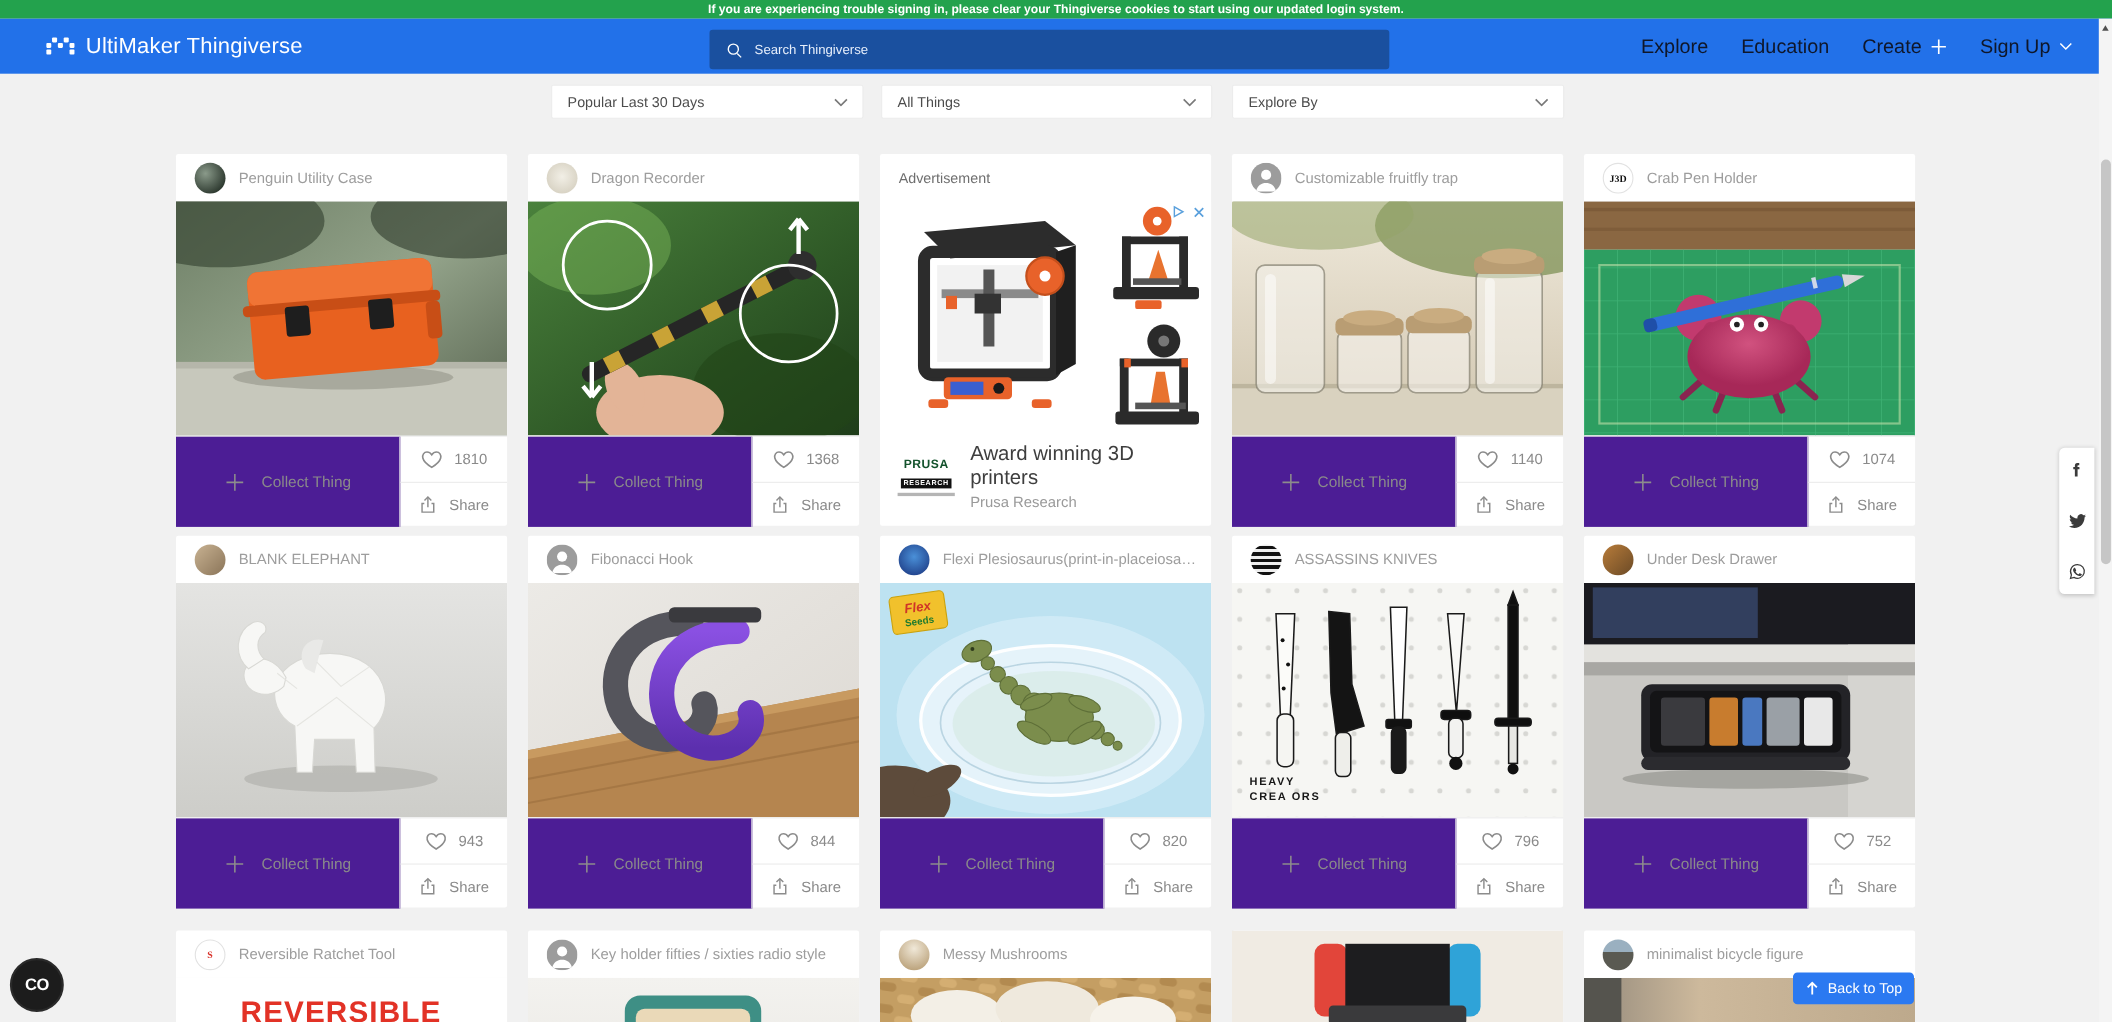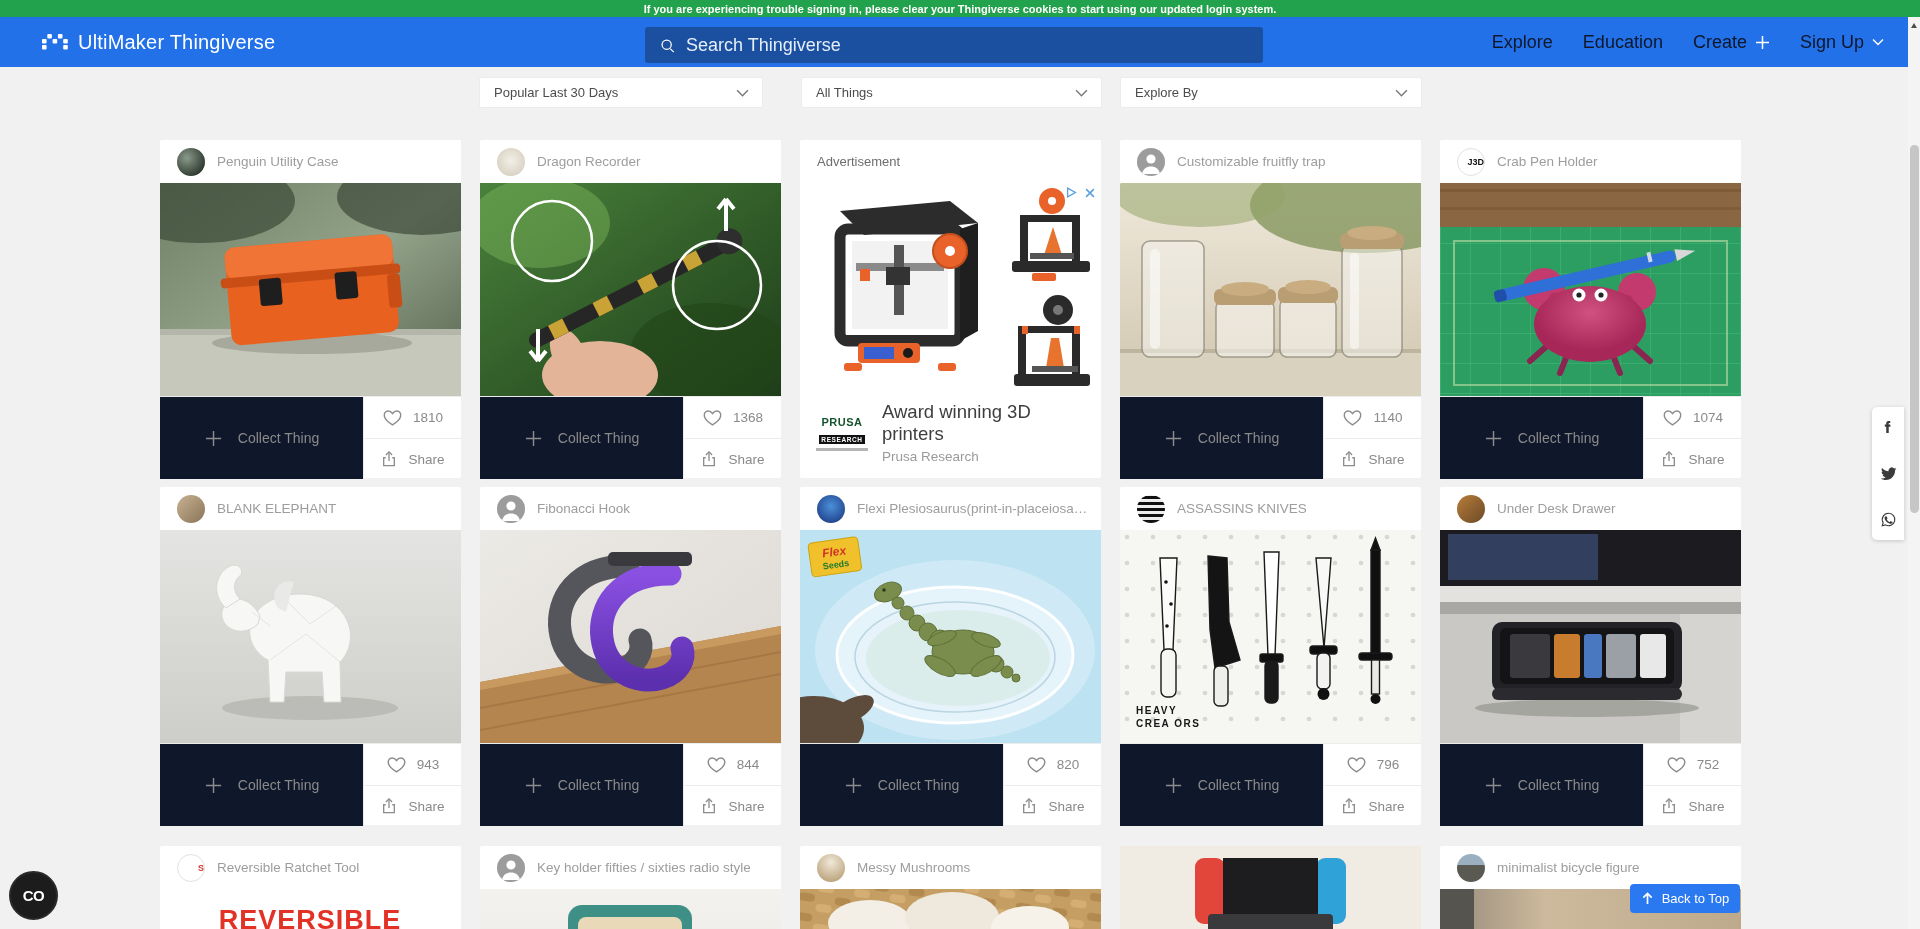--- a/index.html
+++ b/index.html
@@ -9,46 +9,46 @@
   
   .banner { position:absolute; left:0; top:0; width:1920px; height:17px; background:#23a24d;
     color:#fff; font-size:11px; font-weight:700; display:flex; align-items:center; justify-content:center; }
 
   
   .header { position:absolute; left:0; top:17px; width:1920px; height:50px; background:#2271e9; z-index:20; }
   .brand { position:absolute; left:42px; top:0; height:50px; display:flex; align-items:center; gap:10px;
     color:#fff; font-size:20px; font-weight:500; letter-spacing:.2px; cursor:pointer; }
   .searchbox { position:absolute; left:645px; top:10px; width:618px; height:36px; background:#1a509f;
     border-radius:3px; display:flex; align-items:center; padding:0 15px; gap:11px; }
-  .searchbox input { flex:1; background:transparent; border:none; outline:none; color:#fff; font-size:18px;
+  .searchbox input { flex:1; background:transparent; border:none; outline:none; color:#fff; font-size:12px;
     font-family:"Liberation Sans", sans-serif; }
   .searchbox input::placeholder { color:#e6eefb; opacity:1; }
   .nav { position:absolute; right:36px; top:0; height:50px; display:flex; align-items:center; gap:30px; }
   .nav-item { display:flex; align-items:center; gap:8px; color:#0f172a; font-size:18px; cursor:pointer; white-space:nowrap; }
 
   
   .filter { position:absolute; top:77px; height:31px; background:#fff; border:1px solid #ececec; border-radius:2px;
     display:flex; align-items:center; justify-content:space-between; padding:0 13px 0 14px;
     font-size:13px; color:#4c4c4c; cursor:pointer; z-index:5; }
-  .f1 { left:479px; width:284px; } .f2 { left:801px; width:301px; } .f3 { left:1120px; width:302px; }
+  .f1 { left:501px; width:284px; } .f2 { left:801px; width:301px; } .f3 { left:1120px; width:302px; }
   .filter .chev { color:#7a7a7a; display:flex; }
 
   
   .row { position:absolute; left:160px; display:flex; gap:19px; }
   #row1 { top:140px; } #row2 { top:487px; } #row3 { top:846px; }
   .card { width:301px; height:338px; background:#fff; border-radius:2px; flex:none; position:relative; }
   .card-head { height:43px; display:flex; align-items:center; gap:12px; padding:0 12px 0 17px; }
   .avatar { width:28px; height:28px; border-radius:50%; flex:none; overflow:hidden; position:relative;
-    display:flex; align-items:center; justify-content:flex-end; cursor:pointer; background:#e8e8e8; }
+    display:flex; align-items:center; justify-content:center; cursor:pointer; background:#e8e8e8;font-family:Liberation Serif, serif; }
   .avatar.av-text { background:#fff; border:1px solid #e2e2e2; font-weight:800; font-size:9px; color:#111; }
   .thing-title { font-size:13.5px; color:#9d9d9d; white-space:nowrap; overflow:hidden; text-overflow:ellipsis; cursor:pointer; }
   .art { height:213px; position:relative; overflow:hidden; cursor:pointer; background:#eee; }
   .art svg { position:absolute; inset:0; width:100%; height:100%; display:block; }
   .card-foot { height:82px; display:grid; grid-template-columns:1fr 97px; grid-template-rows:41px 41px; border-top:1px solid #ececec; }
-  .collect { grid-row:1/3; border:none; background:#0f172a; border-right:1px solid #ececec;
+  .collect { grid-row:1/3; border:none; background:#4c1d95; border-right:1px solid #ececec;
     display:flex; align-items:center; justify-content:center; gap:15px; color:#8a8a8a; font-size:14px;
     cursor:pointer; font-family:"Liberation Sans", sans-serif; }
   .like { display:flex; align-items:center; justify-content:center; gap:10px; color:#8a8a8a; font-size:13.5px; cursor:pointer; }
   .share { border-top:1px solid #ececec; display:flex; align-items:center; justify-content:center; gap:10px;
     color:#8a8a8a; font-size:13.5px; cursor:pointer; }
 
   
   .ad-label { font-size:13px; color:#6e6e6e; }
   .ad-media { height:213px; position:relative; background:#fff; cursor:pointer; }
   .ad-img { position:absolute; overflow:hidden; }

